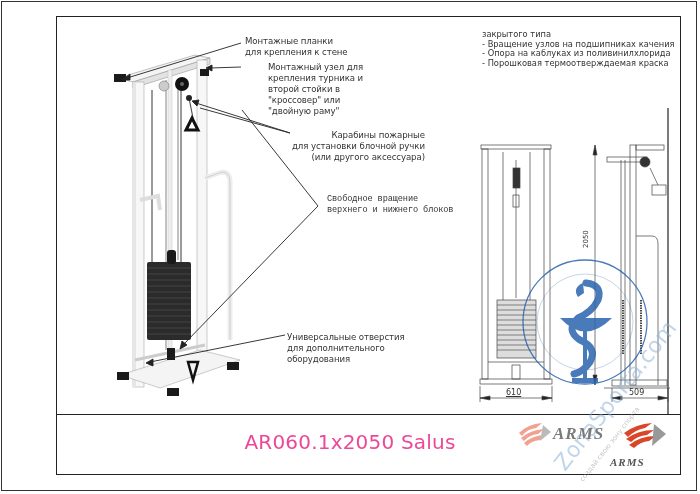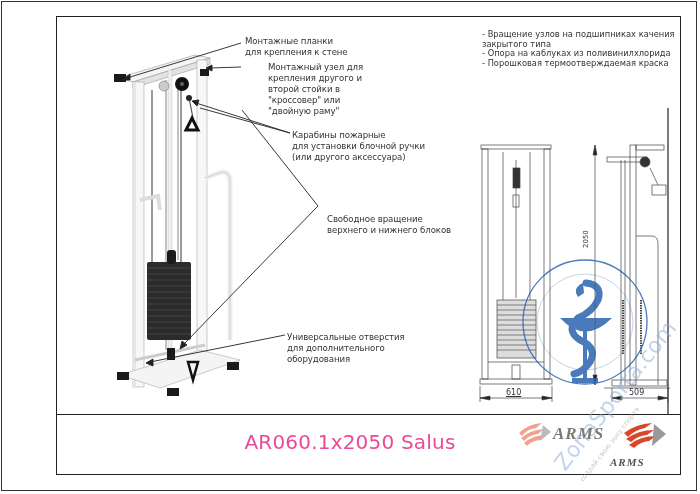--- a/index.html
+++ b/index.html
@@ -192,36 +192,36 @@
 
   <g opacity="0.55">
     <text x="0" y="0" transform="translate(565,472) rotate(-52)" font-family="DejaVu Sans, sans-serif" font-size="22" fill="#8fb3d9">ZonaSporta.com</text>
     <text x="0" y="0" transform="translate(583,482) rotate(-52)" font-family="DejaVu Sans, sans-serif" font-size="7" fill="#999">создай свою зону спорта</text>
   </g>
 </svg>
 
 <div class="callout" style="left:245px;top:36px;">Монтажные планки
 для крепления к стене</div>
 <div class="callout" style="left:268px;top:62px;">Монтажный узел для
-крепления другого и
+крепления турника и
 второй стойки в
 "кроссовер" или
 "двойную раму"</div>
-<div class="callout" style="left:292px;top:130px;">Карабины пожарные
+<div class="callout" style="left:292px;top:130px;text-align:right;">Карабины пожарные
 для установки блочной ручки
 (или другого аксессуара)</div>
-<div class="callout" style="left:327px;top:214px;">Свободное вращение
+<div class="callout" style="left:327px;top:194px;font-family:Liberation Mono, monospace;">Свободное вращение
 верхнего и нижнего блоков</div>
 <div class="callout" style="left:287px;top:332px;">Универсальные отверстия
 для дополнительного
 оборудования</div>
 
 <div class="specs">
+  <div>закрытого типа</div>
   <div>- Вращение узлов на подшипниках качения</div>
-  <div>закрытого типа</div>
   <div>- Опора на каблуках из поливинилхлорида</div>
   <div>- Порошковая термоотверждаемая краска</div>
 </div>
 
 <div class="dim" style="left:506px;top:388px;text-decoration:underline;">610</div>
 <div class="dim" style="left:629px;top:388px;">509</div>
 <div class="dim" style="left:582px;top:248px;transform:rotate(-90deg);transform-origin:left top;font-size:7px;">2050</div>
 
 <div class="title">AR060.1x2050 Salus</div>
 

